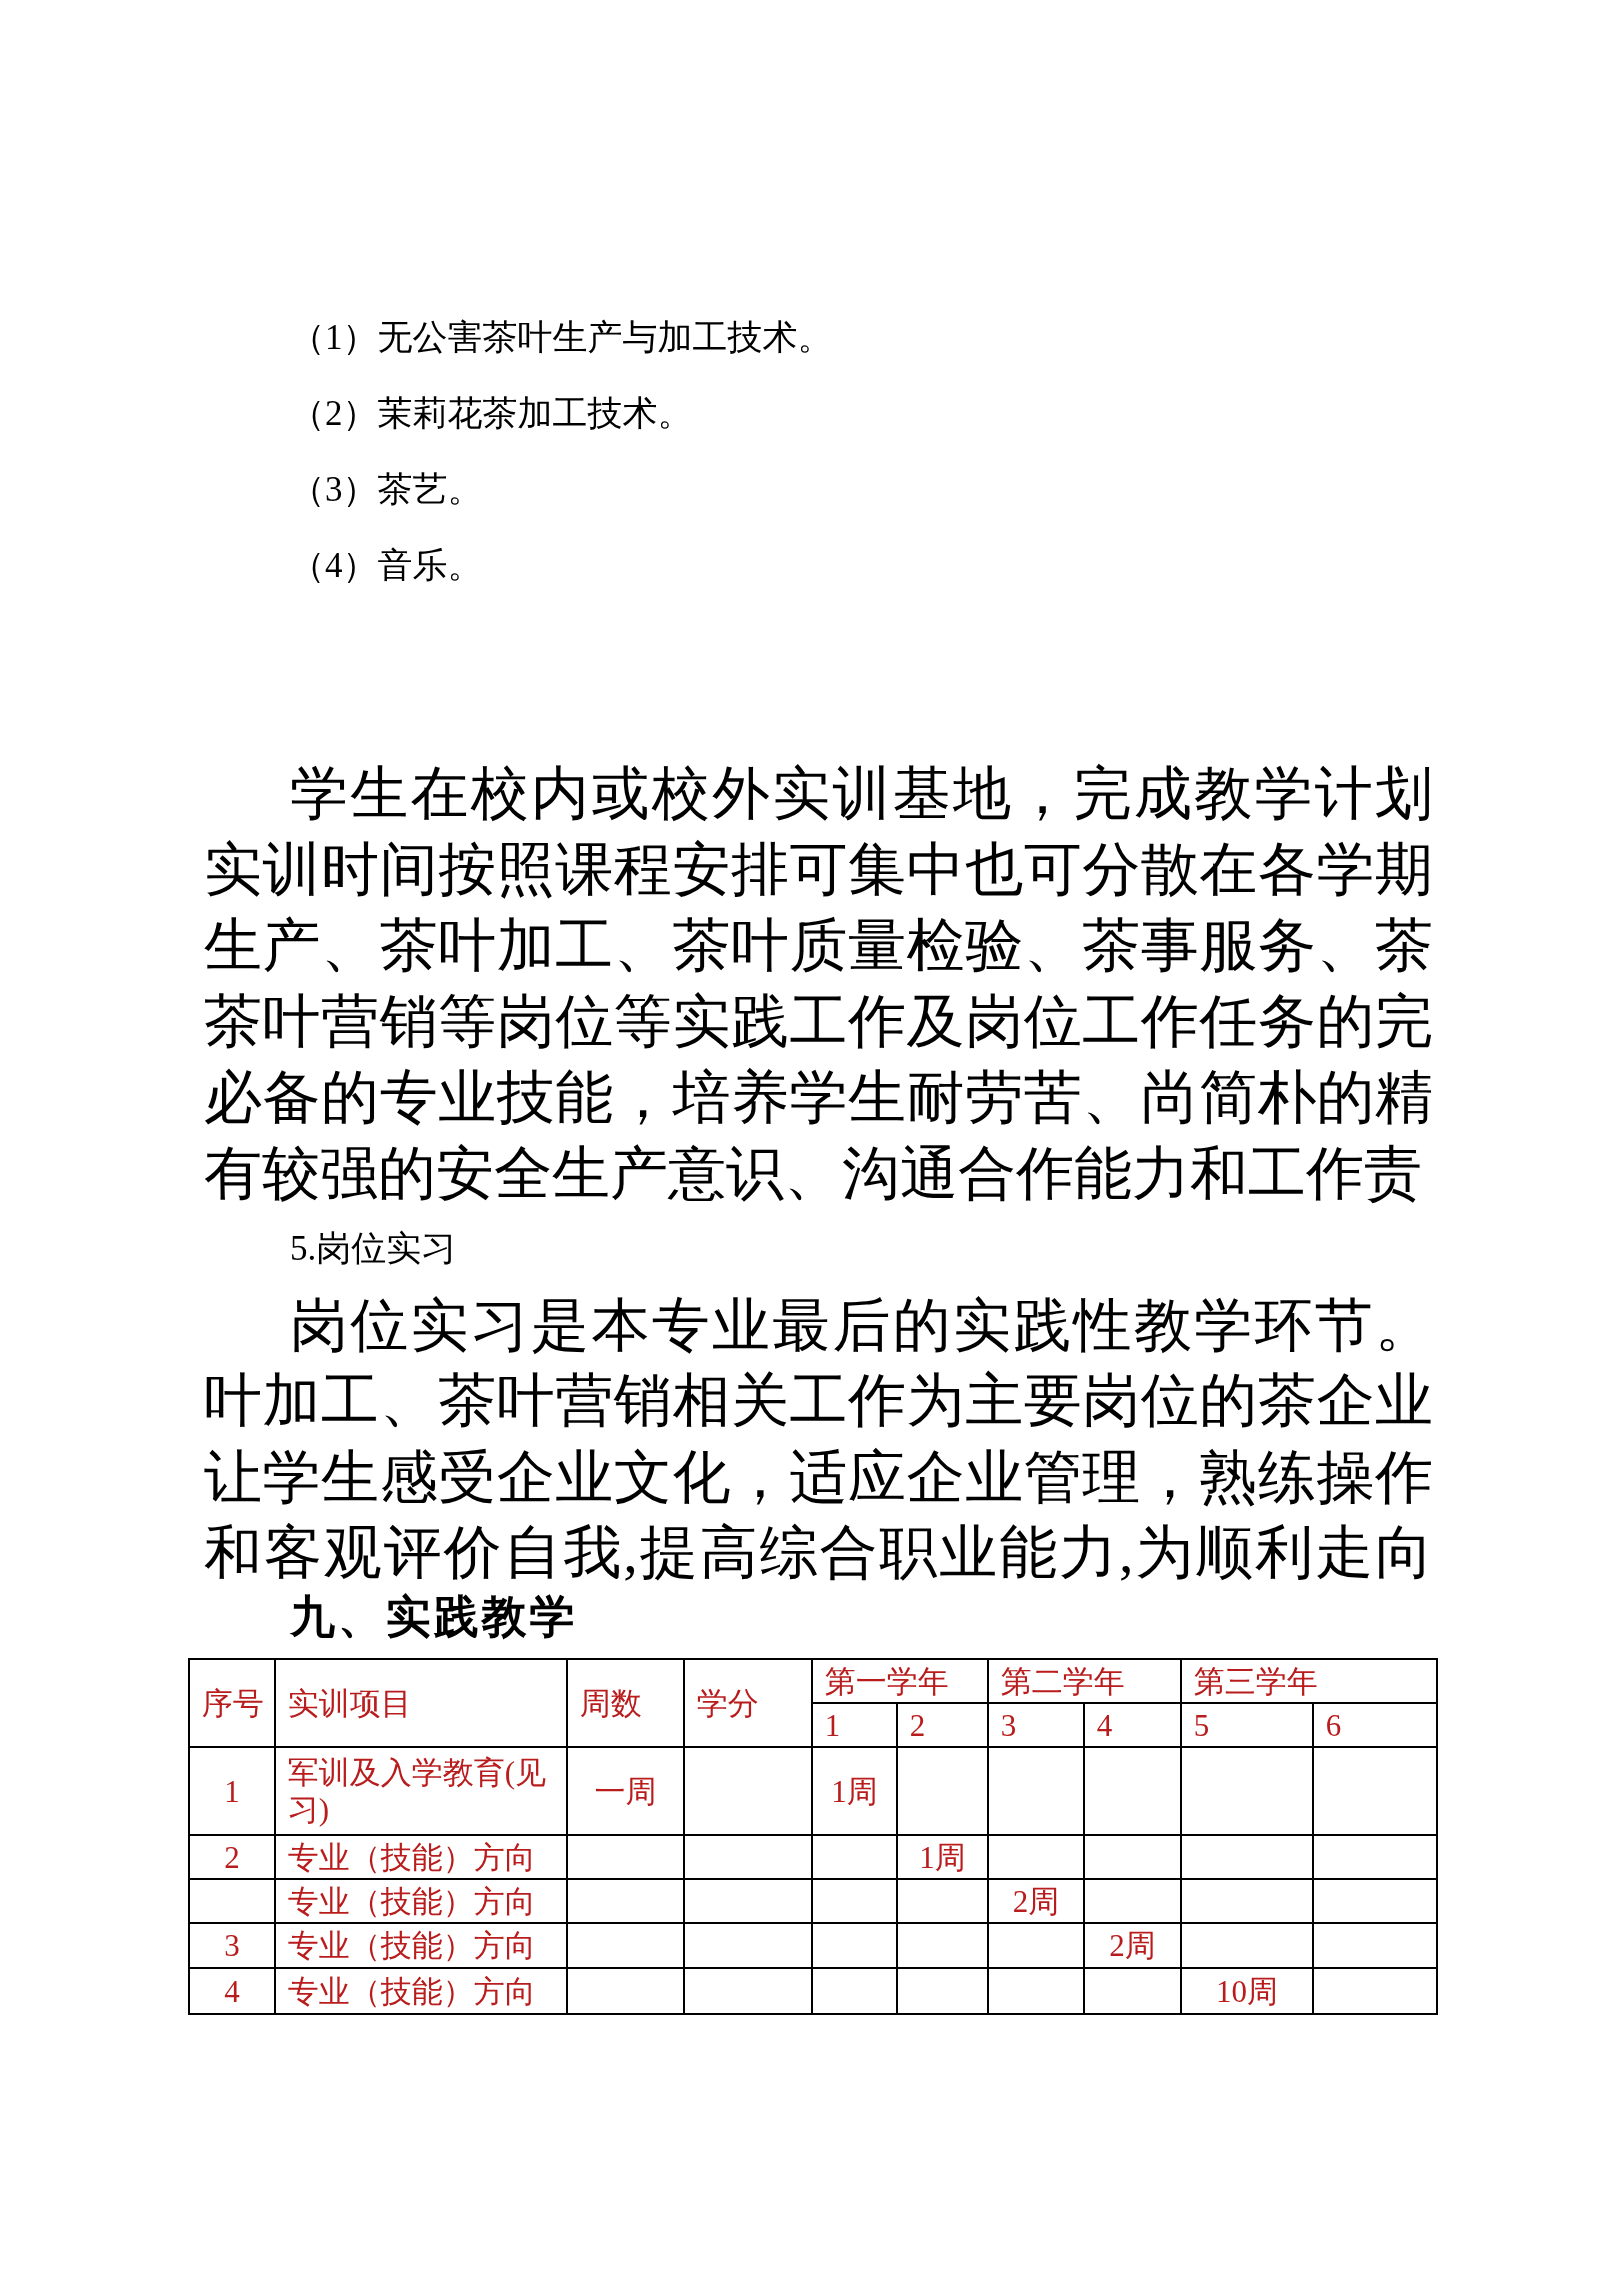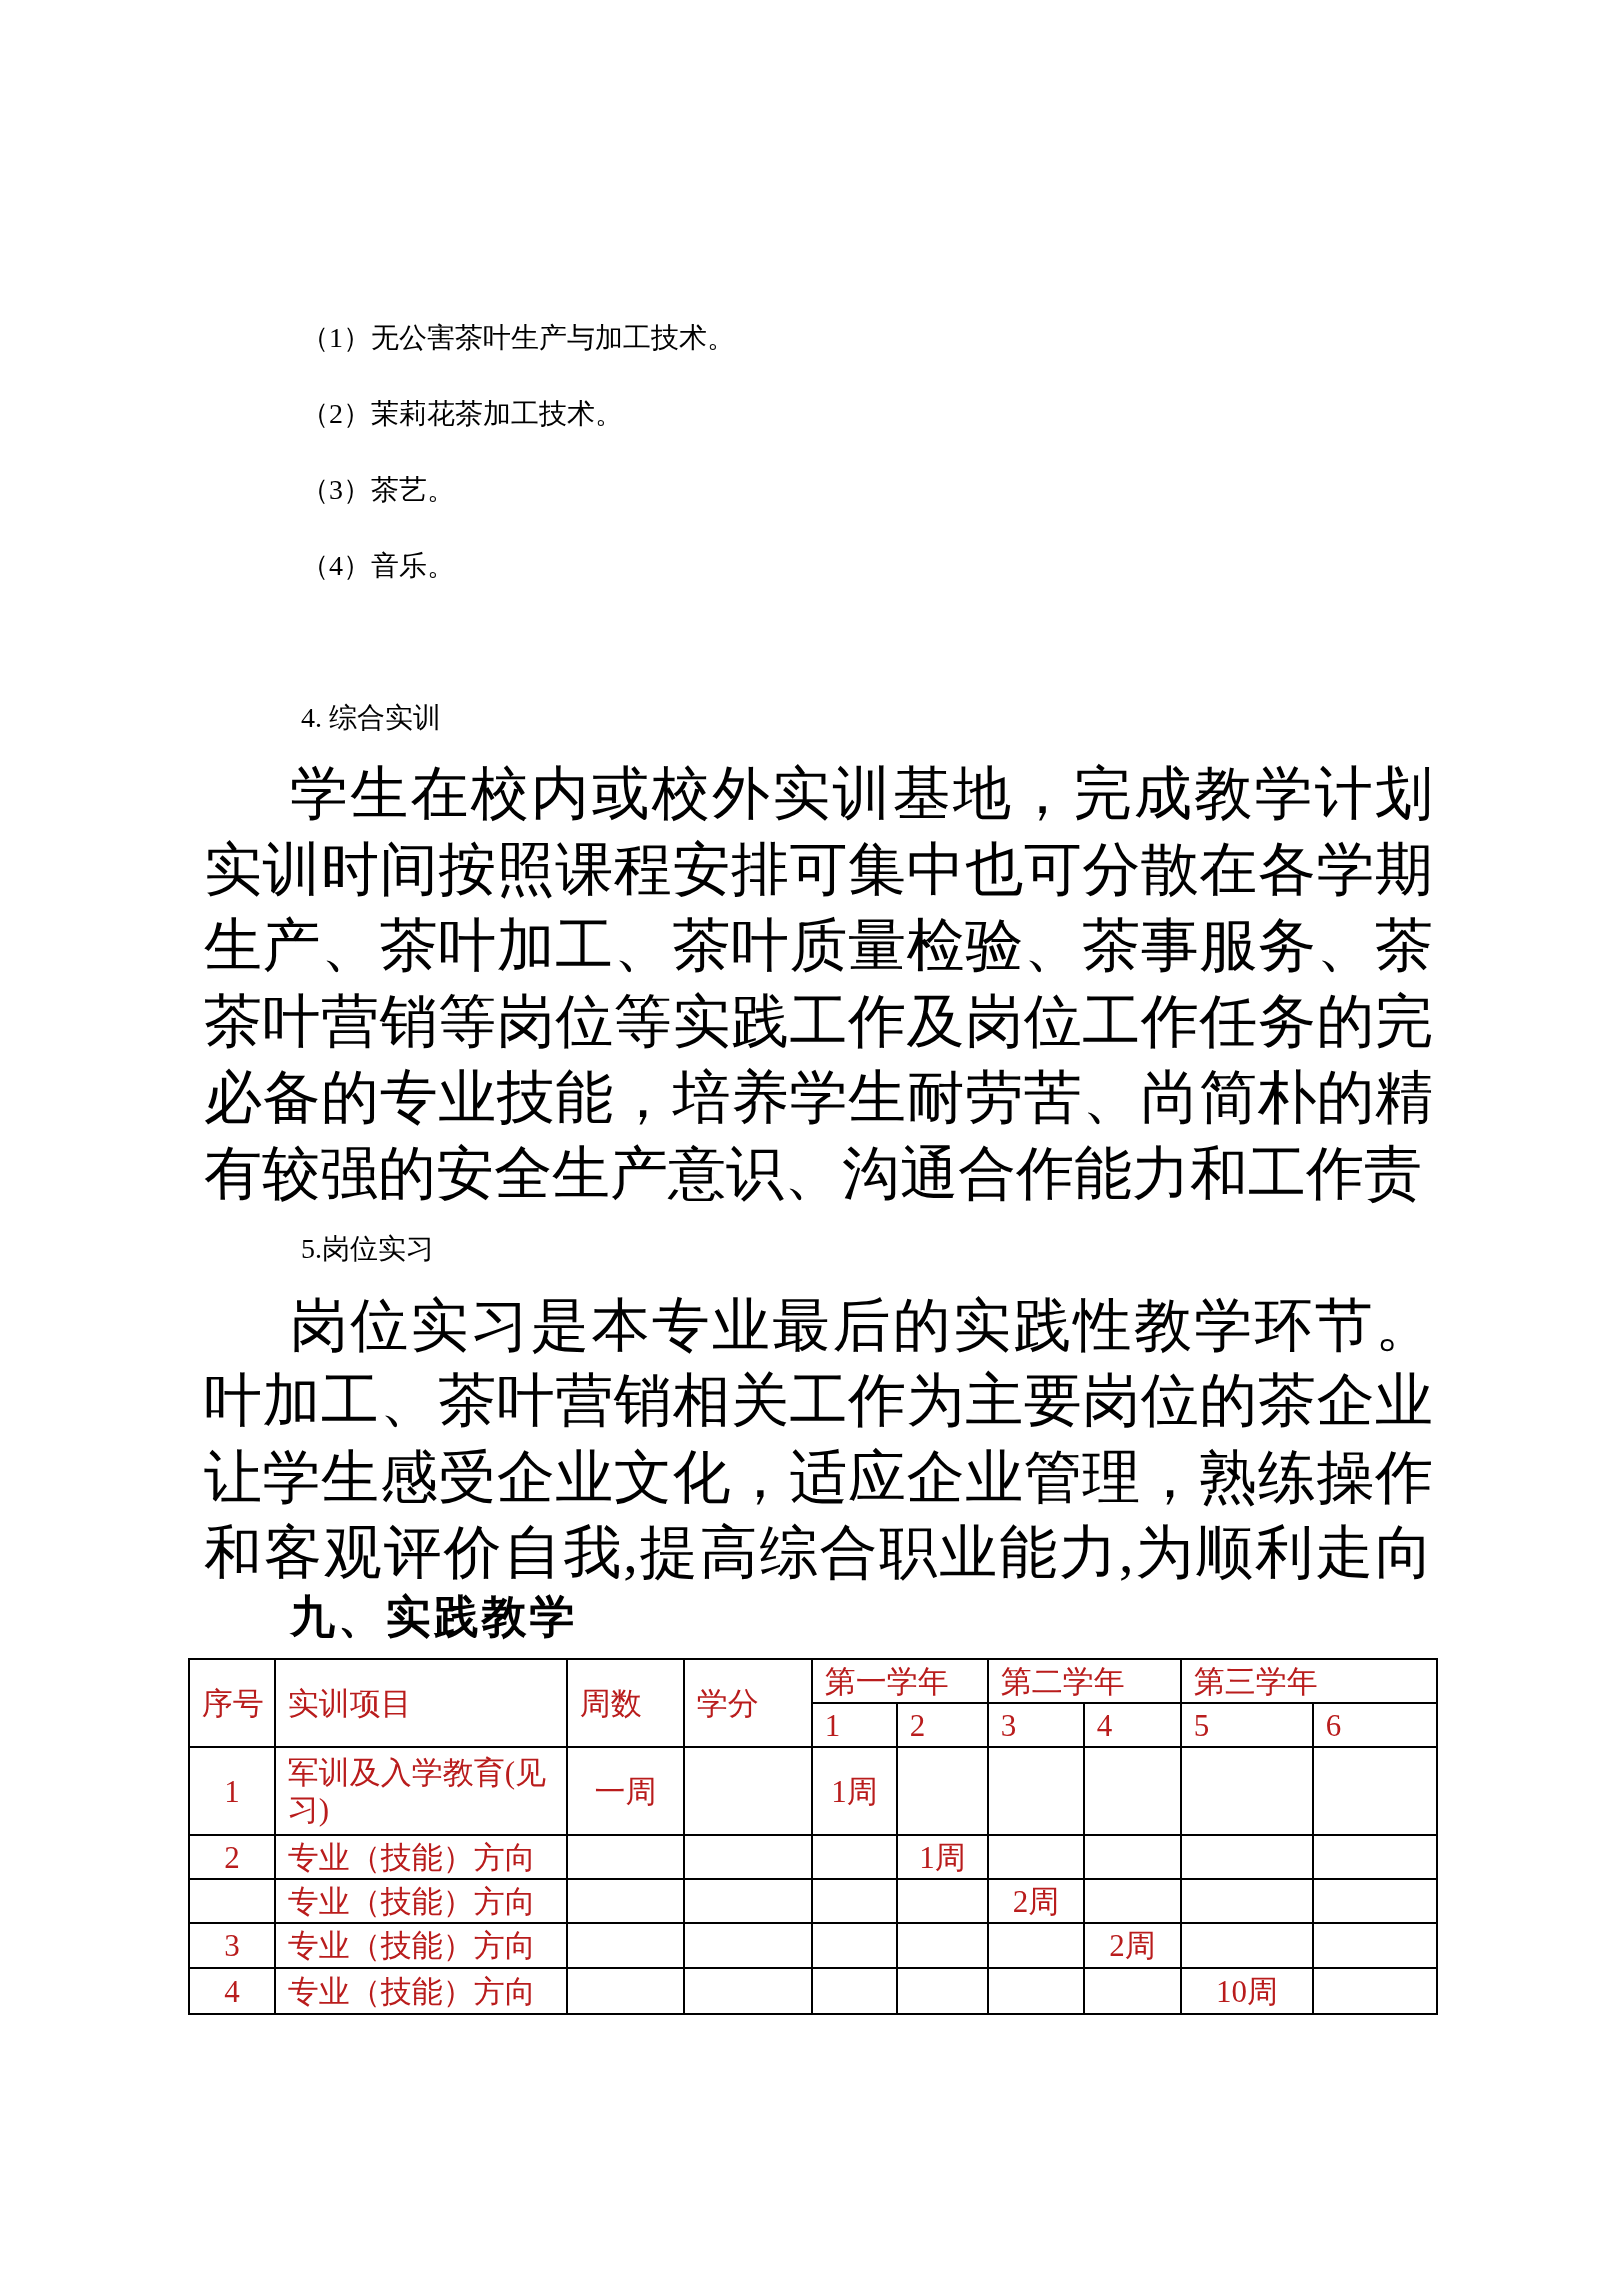--- a/index.html
+++ b/index.html
@@ -29,22 +29,22 @@
   .fill {
     text-align: justify;
     text-align-last: justify;
   }
   .ind {
     text-indent: 86px;
   }
   
   .item {
     position: absolute;
-    left: 301px;
-    font-size: 28px;
+    left: 290px;
+    font-size: 35px;
     line-height: 74px;
     height: 74px;
     white-space: nowrap;
     text-align: center;
   }
   .sec-heading {
     position: absolute;
     left: 290px;
     top: 1586px;
     font-family: "Liberation Sans", "DejaVu Sans", sans-serif;
@@ -91,21 +91,20 @@
 </head>
 <body>
 
 <div class="page">
 
   <div class="item" style="top:301px">（1）无公害茶叶生产与加工技术。</div>
   <div class="item" style="top:377px">（2）茉莉花茶加工技术。</div>
   <div class="item" style="top:453px">（3）茶艺。</div>
   <div class="item" style="top:529px">（4）音乐。</div>
 
-  <div class="item" style="top:681px">4. 综合实训</div>
 
   <div class="ln fill ind" style="top:757px">学生在校内或校外实训基地，完成教学计划各课程的实训，</div>
   <div class="ln fill" style="top:833px">实训时间按照课程安排可集中也可分散在各学期进行。通过茶叶</div>
   <div class="ln fill" style="top:909px">生产、茶叶加工、茶叶质量检验、茶事服务、茶产品包装贮运、</div>
   <div class="ln fill" style="top:985px">茶叶营销等岗位等实践工作及岗位工作任务的完成，使学生掌握</div>
   <div class="ln fill" style="top:1061px">必备的专业技能，培养学生耐劳苦、尚简朴的精神，并使学生具</div>
   <div class="ln" style="top:1137px">有较强的安全生产意识、沟通合作能力和工作责任意识。</div>
 
   <div class="item" style="top:1212px">5.岗位实习</div>
 

